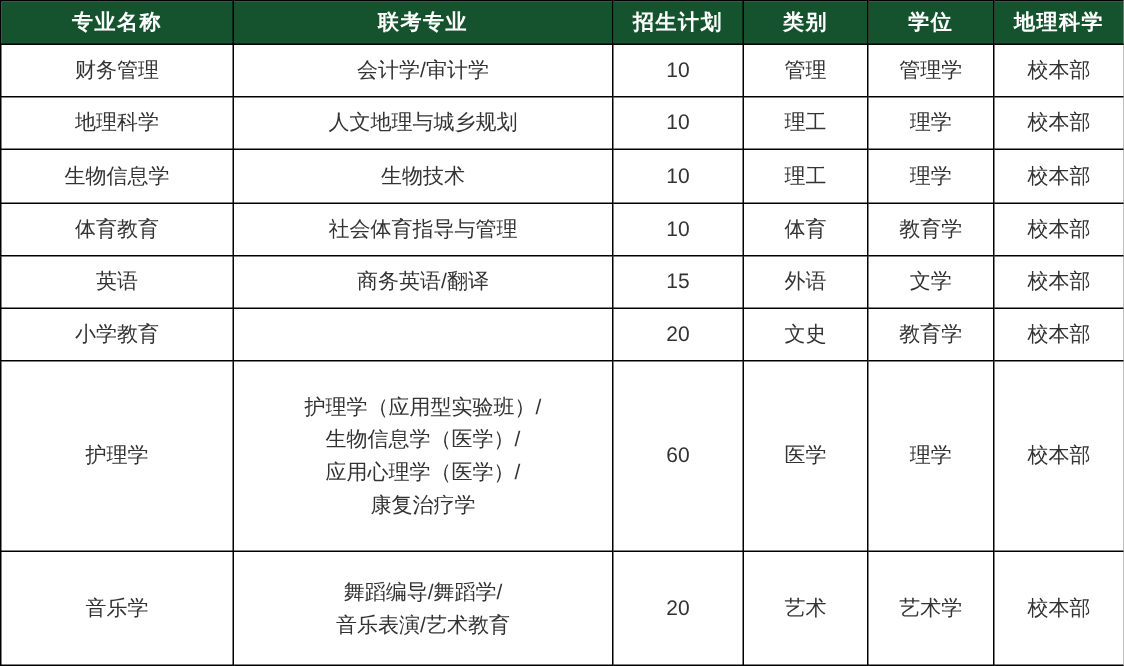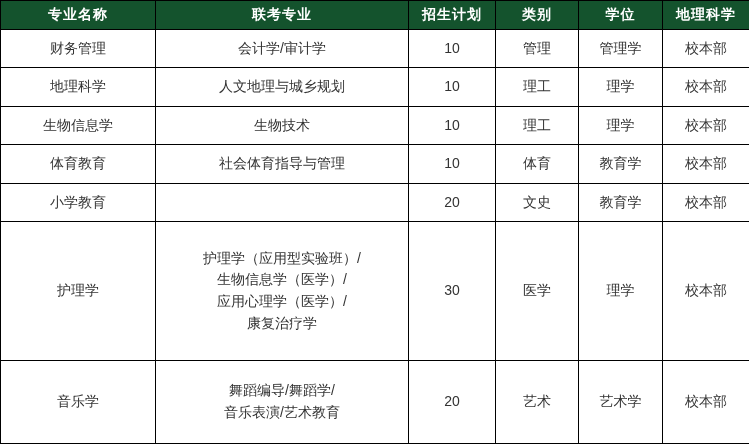--- a/index.html
+++ b/index.html
@@ -88,34 +88,42 @@
     </tr>
     <tr>
       <td>体育教育</td>
       <td>社会体育指导与管理</td>
       <td>10</td>
       <td>体育</td>
       <td>教育学</td>
       <td>校本部</td>
     </tr>
     <tr>
+      <td>英语</td>
+      <td>商务英语/翻译</td>
+      <td>15</td>
+      <td>外语</td>
+      <td>文学</td>
+      <td>校本部</td>
+    </tr>
+    <tr>
       <td>小学教育</td>
       <td></td>
       <td>20</td>
       <td>文史</td>
       <td>教育学</td>
       <td>校本部</td>
     </tr>
     <tr class="row-tall-4">
       <td>护理学</td>
       <td>护理学（应用型实验班）/
 生物信息学（医学）/
 应用心理学（医学）/
 康复治疗学</td>
-      <td>30</td>
+      <td>60</td>
       <td>医学</td>
       <td>理学</td>
       <td>校本部</td>
     </tr>
     <tr class="row-tall-2">
       <td>音乐学</td>
       <td>舞蹈编导/舞蹈学/
 音乐表演/艺术教育</td>
       <td>20</td>
       <td>艺术</td>

